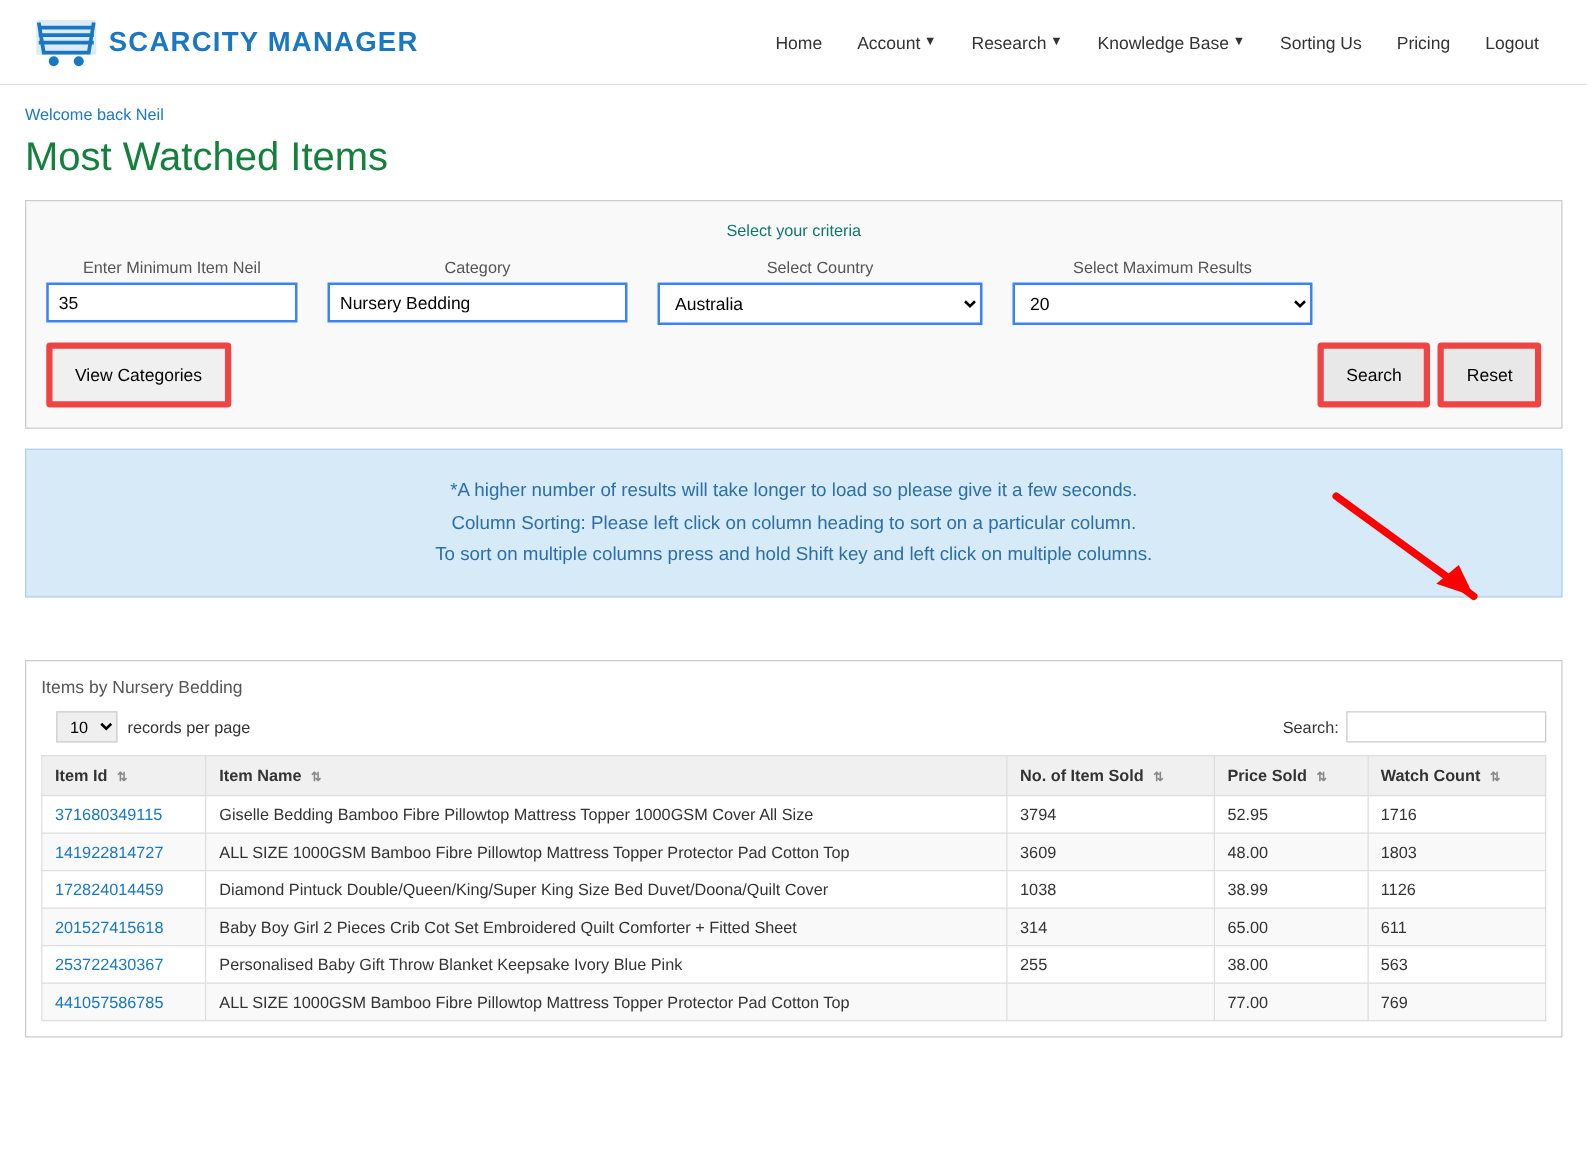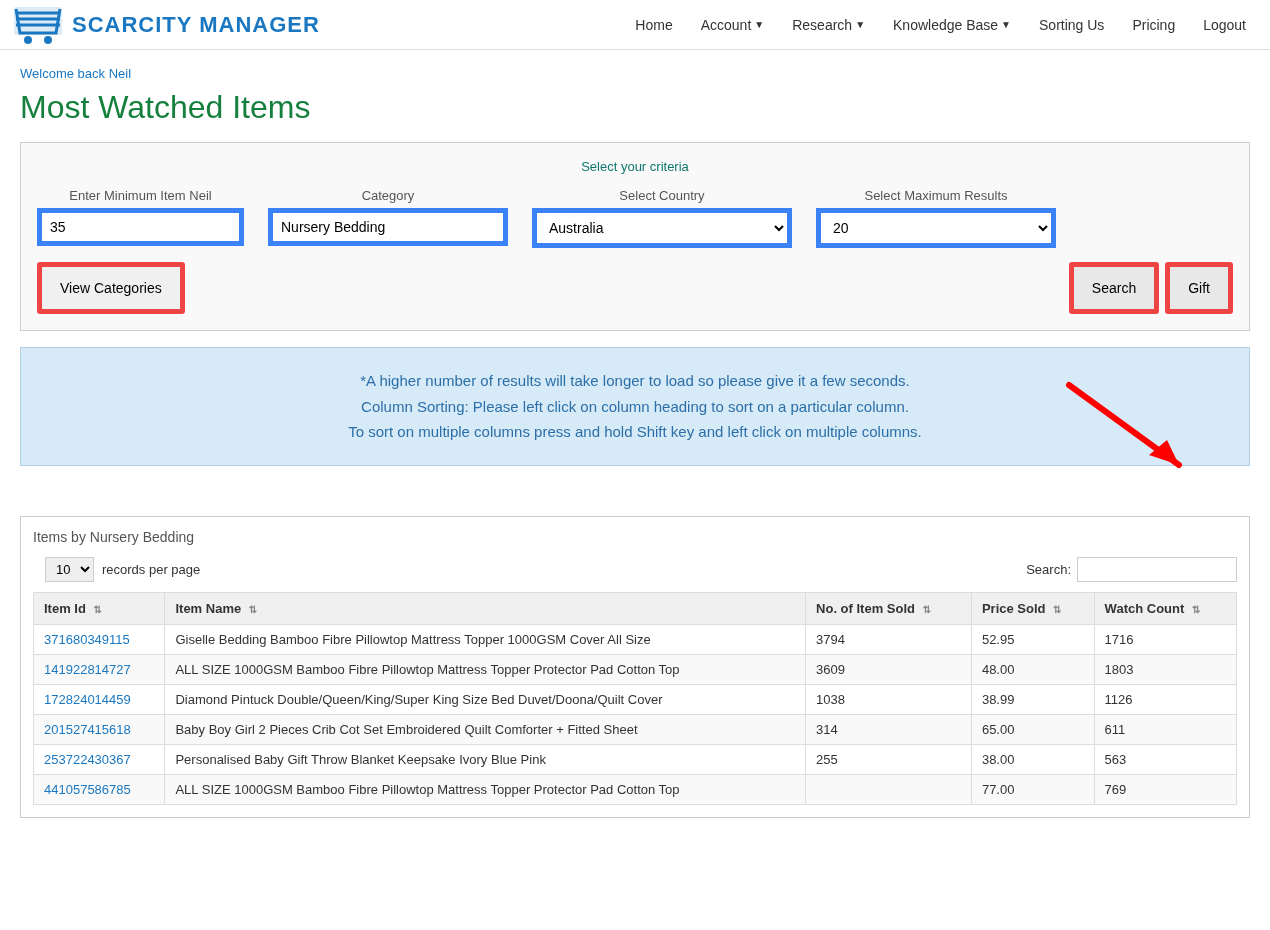--- a/index.html
+++ b/index.html
@@ -3,22 +3,22 @@
   <meta charset="utf-8">
   <style>
     * { box-sizing: border-box; margin: 0; padding: 0; }
     body { font-family: Arial, sans-serif; font-size: 14px; color: #333; background: #fff; }
 
     
     .nav-bar {
       display: flex;
       align-items: center;
       border-bottom: 1px solid #ddd;
-      padding: 0 12px;
-      height: 50px;
+      padding: 0 27px;
+      height: 68px;
       background: #fff;
     }
     .nav-logo {
       display: flex;
       align-items: center;
       text-decoration: none;
       margin-right: auto;
     }
     .nav-logo-icon {
       width: 52px;
@@ -76,21 +76,21 @@
       flex-direction: column;
       gap: 5px;
     }
     .criteria-field label {
       font-size: 13px;
       color: #555;
       text-align: center;
     }
     .criteria-field input,
     .criteria-field select {
-      border: 5px solid #3b82f6;
+      border: 2px solid #3b82f6;
       padding: 6px 8px;
       font-size: 14px;
       background: #fff;
     }
     .field-min-price { flex: 0 0 200px; }
     .field-category { flex: 0 0 240px; }
     .field-country { flex: 0 0 260px; }
     .field-max-results { flex: 0 0 240px; }
     .criteria-buttons-row {
       display: flex;
@@ -281,21 +281,21 @@
           <option>10</option>
           <option>50</option>
           <option>100</option>
         </select>
       </div>
     </div>
     <div class="criteria-buttons-row">
       <button class="btn">View Categories</button>
       <div class="search-reset-group">
         <button class="btn btn-search">Search</button>
-        <button class="btn btn-reset">Gift</button>
+        <button class="btn btn-reset">Reset</button>
       </div>
     </div>
   </div>
 
   <div class="info-box">
     <div>*A higher number of results will take longer to load so please give it a few seconds.</div>
     <div>Column Sorting: Please left click on column heading to sort on a particular column.</div>
     <div>To sort on multiple columns press and hold Shift key and left click on multiple columns.</div>
 
     <div class="red-arrow-container">

